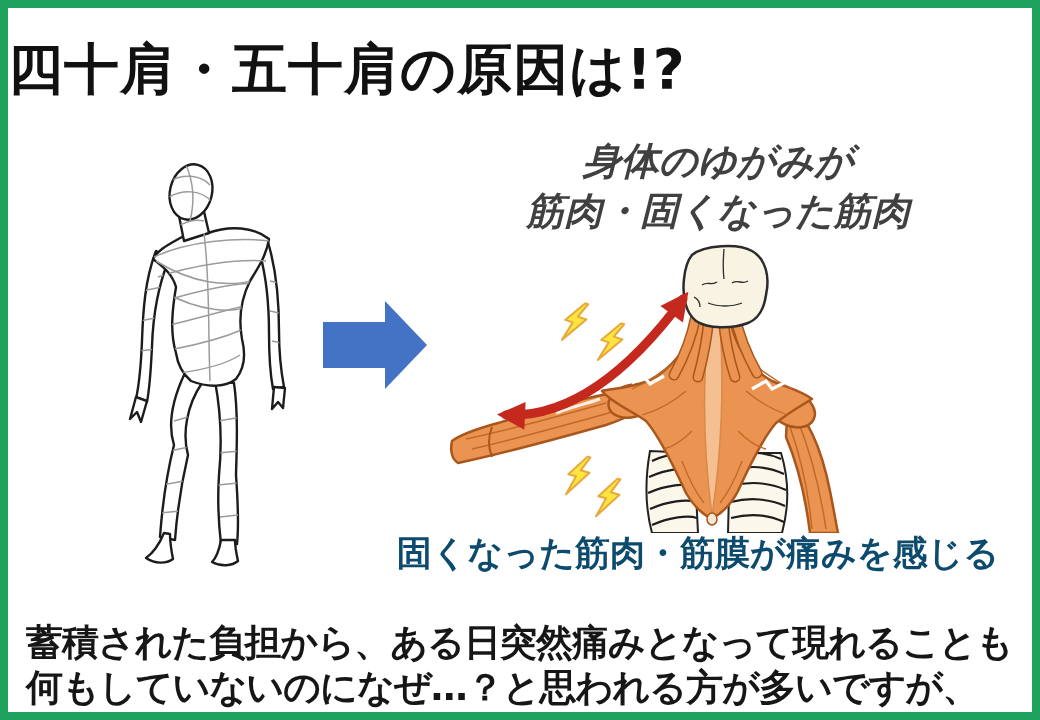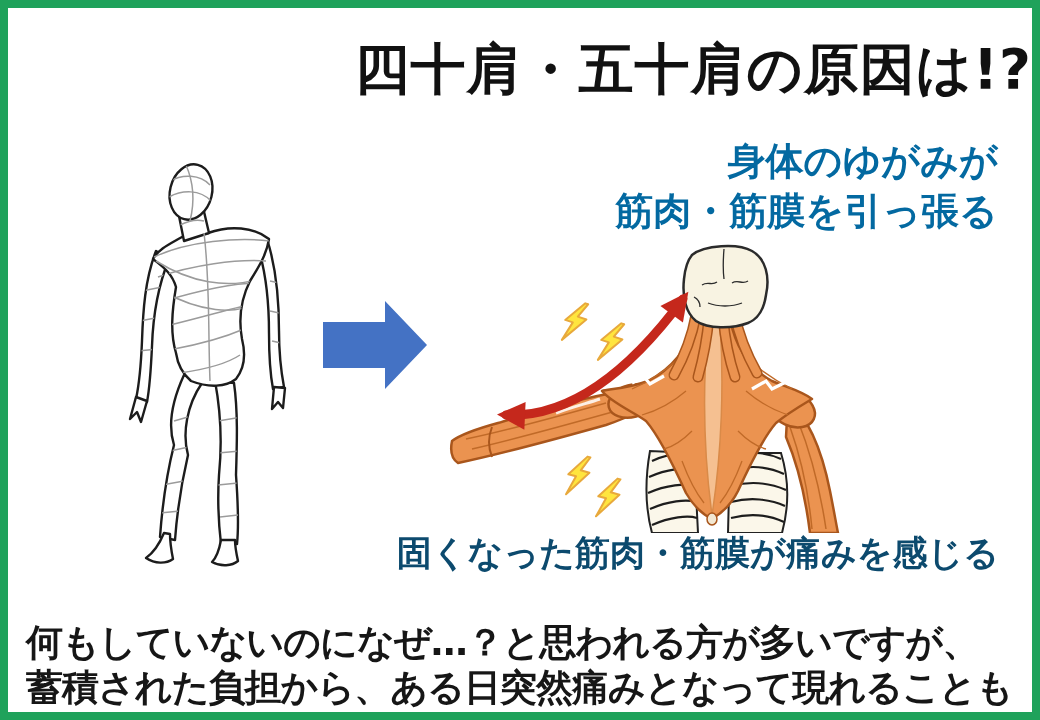--- a/index.html
+++ b/index.html
@@ -3,28 +3,28 @@
 <meta charset="utf-8">
 <style>
   html,body { margin:0; padding:0; background:#e8e8e8; }
   .canvas {
     position:relative; width:1040px; height:720px; box-sizing:border-box;
     background:#ffffff; border:8px solid #1fa25b; overflow:hidden;
     font-family:"DejaVu Sans","Liberation Sans",sans-serif;
   }
   .title {
     position:absolute; left:0; right:0; top:30px; margin:0;
-    text-align:right; font-size:55px; font-weight:bold; color:#111;
+    text-align:left; font-size:55px; font-weight:bold; color:#111;
     letter-spacing:1px; line-height:1.15;
   }
   .mannequin { position:absolute; left:110px; top:133px; width:222px; height:440px; }
   .block-arrow { position:absolute; left:315px; top:290px; width:107px; height:97px; }
   .cause-text {
     position:absolute; left:430px; top:128px; width:560px;
-    text-align:right; font-size:38px; font-weight:bold; color:#0369a1; line-height:50px;
+    text-align:center; font-size:38px; font-weight:bold; color:#404040; line-height:50px;font-style:italic;
   }
   .anatomy { position:absolute; left:428px; top:233px; width:424px; height:292px; }
   .pain-caption {
     position:absolute; left:350px; top:522px; width:680px;
     text-align:center; font-size:35px; font-weight:bold; color:#0c4a6e; letter-spacing:0px;
   }
   .footer {
     position:absolute; left:18px; top:612px; width:1006px;
     font-size:37px; font-weight:bold; color:#161616; line-height:45px; letter-spacing:-1px;
     white-space:nowrap;
@@ -111,21 +111,21 @@
   </div>
 
   <div class="block-arrow">
     <svg width="107" height="97" viewBox="0 0 107 97">
       <polygon points="0,24 62,24 62,3 104,47 62,91 62,70 0,70" fill="#4472c4"></polygon>
     </svg>
   </div>
 
   <div class="cause-text">
     <div>身体のゆがみが</div>
-    <div>筋肉・筋膜を引っ張る</div>
+    <div>筋肉・固くなった筋肉</div>
   </div>
 
   <div class="anatomy">
     <svg width="424" height="292" viewBox="0 0 424 292">
       <defs>
         <path id="bolt" d="M14,0 L0,22 L8,22 L3,42 L20,15 L11,15 L17,0 Z"></path>
         <marker id="ah" markerUnits="userSpaceOnUse" markerWidth="34" markerHeight="34" refX="22" refY="17" orient="auto-start-reverse">
           <path d="M3,3 L31,17 L3,31 Z" fill="#c5281c"></path>
         </marker>
       </defs>
@@ -210,17 +210,17 @@
         <use href="#bolt" transform="translate(168,234) rotate(15)"></use>
       </g>
 
       <path d="M 70,174 Q 158,178 247,58" fill="none" stroke="#c5281c" stroke-width="9" stroke-linecap="round" marker-start="url(#ah)" marker-end="url(#ah)"></path>
     </svg>
   </div>
 
   <div class="pain-caption">固くなった筋肉・筋膜が痛みを感じる</div>
 
   <div class="footer">
+    <div>蓄積された負担から、ある日突然痛みとなって現れることも</div>
     <div>何もしていないのになぜ…？と思われる方が多いですが、</div>
-    <div>蓄積された負担から、ある日突然痛みとなって現れることも</div>
   </div>
 
 </div>
 
 </body></html>

